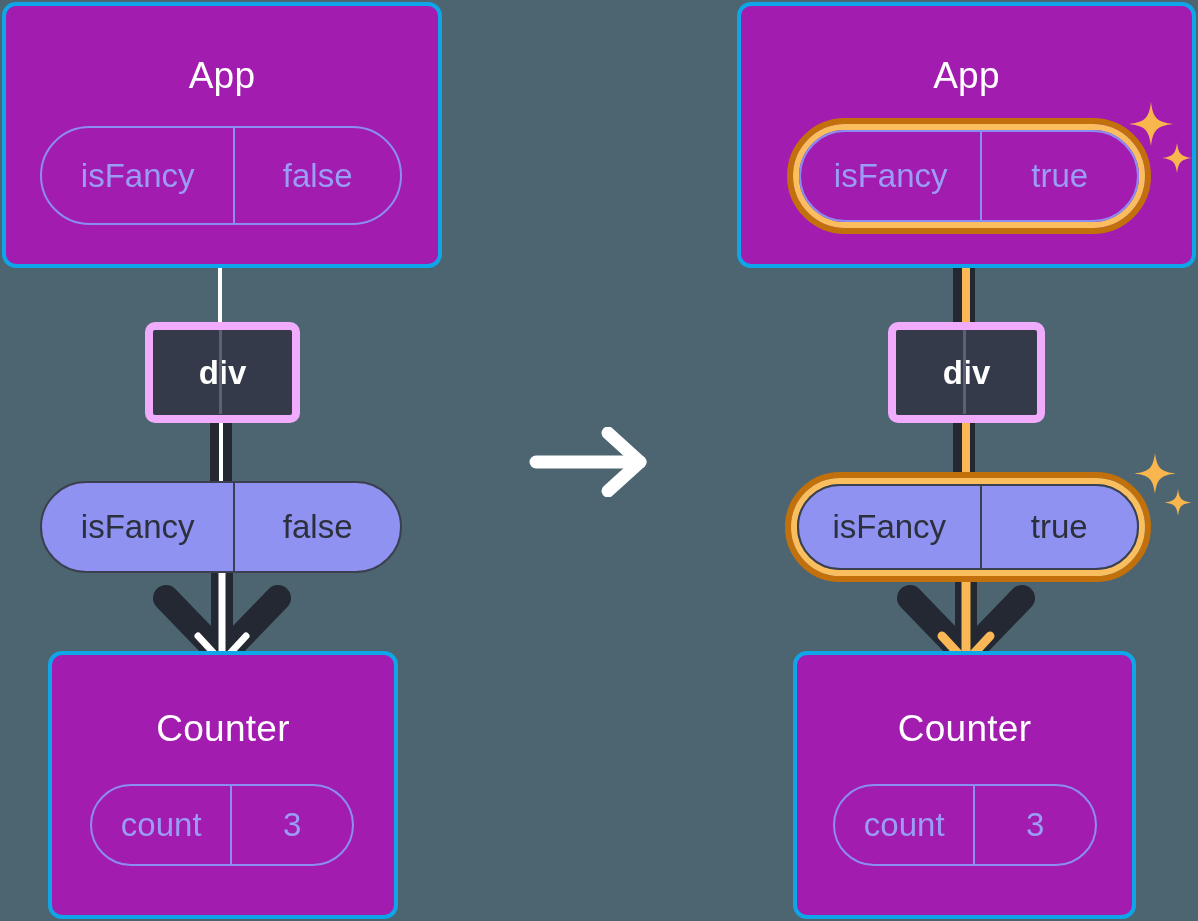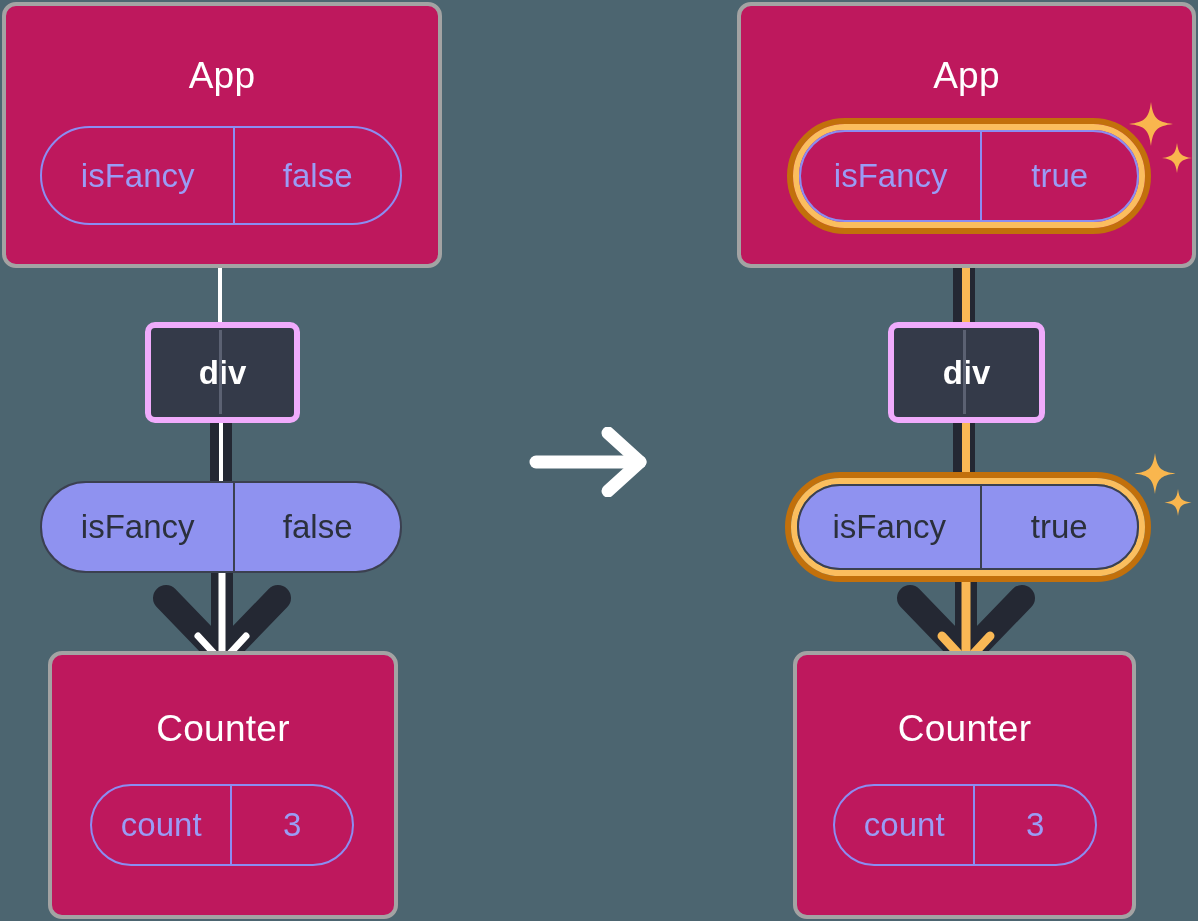--- a/index.html
+++ b/index.html
@@ -12,40 +12,40 @@
     width: 1198px;
     height: 921px;
     background: #4c6570;
     overflow: hidden;
     font-family: "Liberation Sans", "DejaVu Sans", sans-serif;
   }
 
   
   .card {
     position: absolute;
-    background: #be185d;
-    border: 4px solid #a3a3a3;
+    background: #a21caf;
+    border: 4px solid #0ea5e9;
     border-radius: 14px;
     box-sizing: border-box;
     z-index: 6;
   }
   .card-title {
     position: absolute;
     left: 0;
     right: 0;
     text-align: center;
     color: #ffffff;
     font-size: 37px;
     font-weight: 400;
     letter-spacing: 0.3px;
   }
   .divbox {
     position: absolute;
     background: #343a49;
-    border: 6px solid #f0abfc;
+    border: 8px solid #f0abfc;
     border-radius: 10px;
     box-sizing: border-box;
     display: flex;
     align-items: center;
     justify-content: center;
     color: #ffffff;
     font-size: 33px;
     font-weight: 700;
     z-index: 6;
   }

